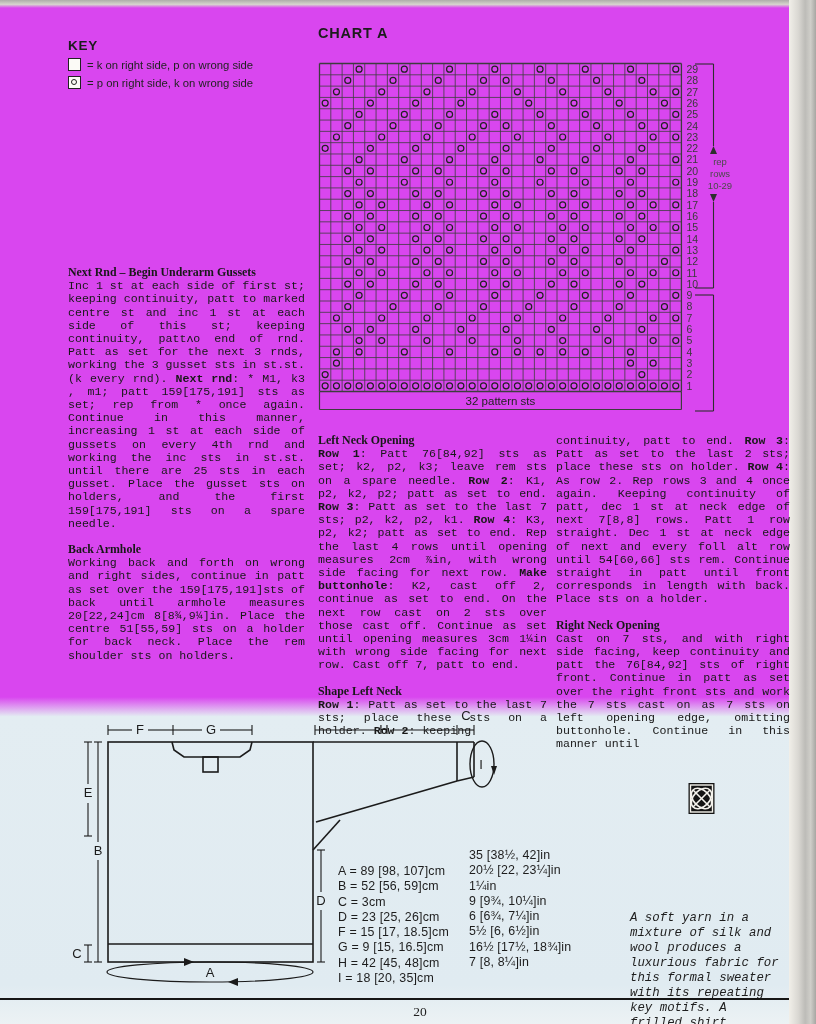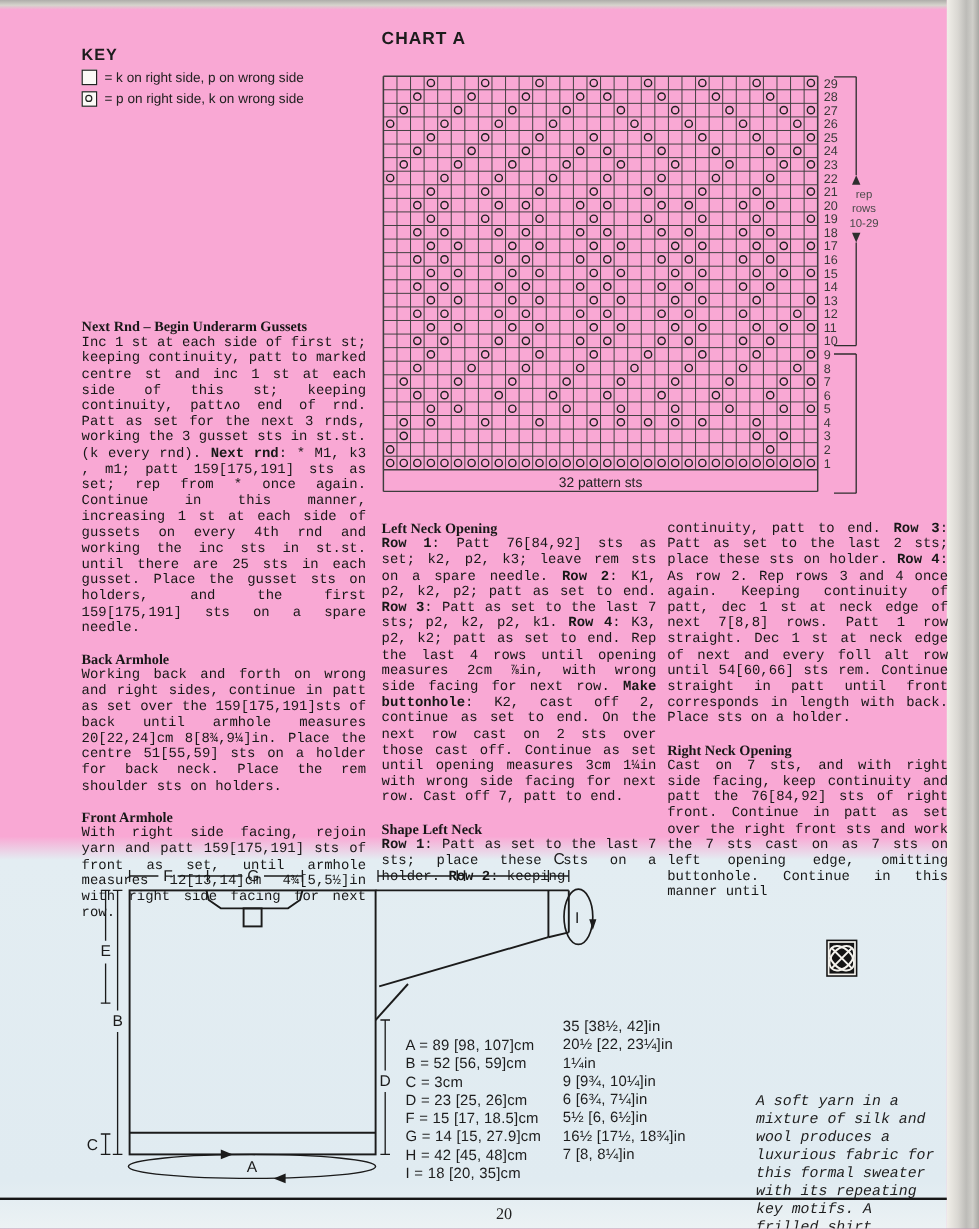--- a/index.html
+++ b/index.html
@@ -1,16 +1,16 @@
 <!DOCTYPE html>
 <html><head>
 <meta charset="utf-8">
 <style>
   html,body{margin:0;padding:0;background:#777;}
-  .page{position:relative;width:816px;height:1024px;background:#f9a8d4;overflow:hidden;
+  .page{position:relative;width:816px;height:1024px;background:#d946ef;overflow:hidden;
         font-family:"Liberation Sans",sans-serif;color:#1c1c1c;}
   .scan-top{position:absolute;left:0;top:0;width:789px;height:8px;
         background:linear-gradient(180deg,#aeada9,#d6d4cd 55%,rgba(246,244,238,0));}
   .scan-right{position:absolute;right:0;top:0;width:27px;height:1024px;
         background:linear-gradient(90deg,#f1efe9,#d9d7d2 35%,#bdbcb8 60%,#cfcec9 80%,#a7a6a2);}
   .blue-tint{position:absolute;left:0;top:697px;width:789px;height:327px;
         background:linear-gradient(180deg,rgba(247,245,238,0),#e3edf2 6%,#e0ebf1 88%,#ecf2f4);}
   
   .key{position:absolute;left:68px;top:38px;}
   .key-title{font-weight:bold;font-size:13.5px;letter-spacing:.8px;}
@@ -460,24 +460,20 @@
 
   <div class="col col-left" id="col-left">
       <div class="sec">
         <div class="sec-h">Next Rnd – Begin Underarm Gussets</div>
         <p class="sec-p"><span>Inc 1 st at each side of first st; keeping continuity, patt to marked centre st and inc 1 st at each side of this st; keeping continuity, pattʌo end of rnd. Patt as set for the next 3 rnds, working the 3 gusset sts in st.st. (k every rnd). </span><b>Next rnd</b><span>: * M1, k3 , m1; patt 159[175,191] sts as set; rep from * once again. Continue in this manner, increasing 1 st at each side of gussets on every 4th rnd and working the inc sts in st.st. until there are 25 sts in each gusset. Place the gusset sts on holders, and the first 159[175,191] sts on a spare needle.</span></p>
       </div>
       <div class="sec">
         <div class="sec-h">Back Armhole</div>
         <p class="sec-p"><span>Working back and forth on wrong and right sides, continue in patt as set over the 159[175,191]sts of back until armhole measures 20[22,24]cm 8[8¾,9¼]in. Place the centre 51[55,59] sts on a holder for back neck. Place the rem shoulder sts on holders.</span></p>
       </div>
-      <div class="sec">
-        <div class="sec-h">Front Armhole</div>
-        <p class="sec-p"><span>With right side facing, rejoin yarn and patt 159[175,191] sts of front as set, until armhole measures 12[13,14]cm 4¾[5,5½]in with right side facing for next row.</span></p>
-      </div>
     </div>
   <div class="col col-mid" id="col-mid">
       <div class="sec">
         <div class="sec-h">Left Neck Opening</div>
         <p class="sec-p"><b>Row 1</b><span>: Patt 76[84,92] sts as set; k2, p2, k3; leave rem sts on a spare needle. </span><b>Row 2</b><span>: K1, p2, k2, p2; patt as set to end. </span><b>Row 3</b><span>: Patt as set to the last 7 sts; p2, k2, p2, k1. </span><b>Row 4</b><span>: K3, p2, k2; patt as set to end. Rep the last 4 rows until opening measures 2cm ⅞in, with wrong side facing for next row. </span><b>Make buttonhole</b><span>: K2, cast off 2, continue as set to end. On the next row cast on 2 sts over those cast off. Continue as set until opening measures 3cm 1¼in with wrong side facing for next row. Cast off 7, patt to end.</span></p>
       </div>
       <div class="sec">
         <div class="sec-h">Shape Left Neck</div>
         <p class="sec-p"><b>Row 1</b><span>: Patt as set to the last 7 sts; place these sts on a holder. </span><b>Row 2</b><span>: keeping</span></p>
       </div>
@@ -571,21 +567,21 @@
       </div>
       <div class="meas-row">
         <span class="meas-cm">D = 23 [25, 26]cm</span>
         <span>9 [9¾, 10¼]in</span>
       </div>
       <div class="meas-row">
         <span class="meas-cm">F = 15 [17, 18.5]cm</span>
         <span>6 [6¾, 7¼]in</span>
       </div>
       <div class="meas-row">
-        <span class="meas-cm">G = 14 [15, 27.9]cm</span>
+        <span class="meas-cm">G = 9 [15, 16.5]cm</span>
         <span>5½ [6, 6½]in</span>
       </div>
       <div class="meas-row">
         <span class="meas-cm">H = 42 [45, 48]cm</span>
         <span>16½ [17½, 18¾]in</span>
       </div>
       <div class="meas-row">
         <span class="meas-cm">I = 18 [20, 35]cm</span>
         <span>7 [8, 8¼]in</span>
       </div>

